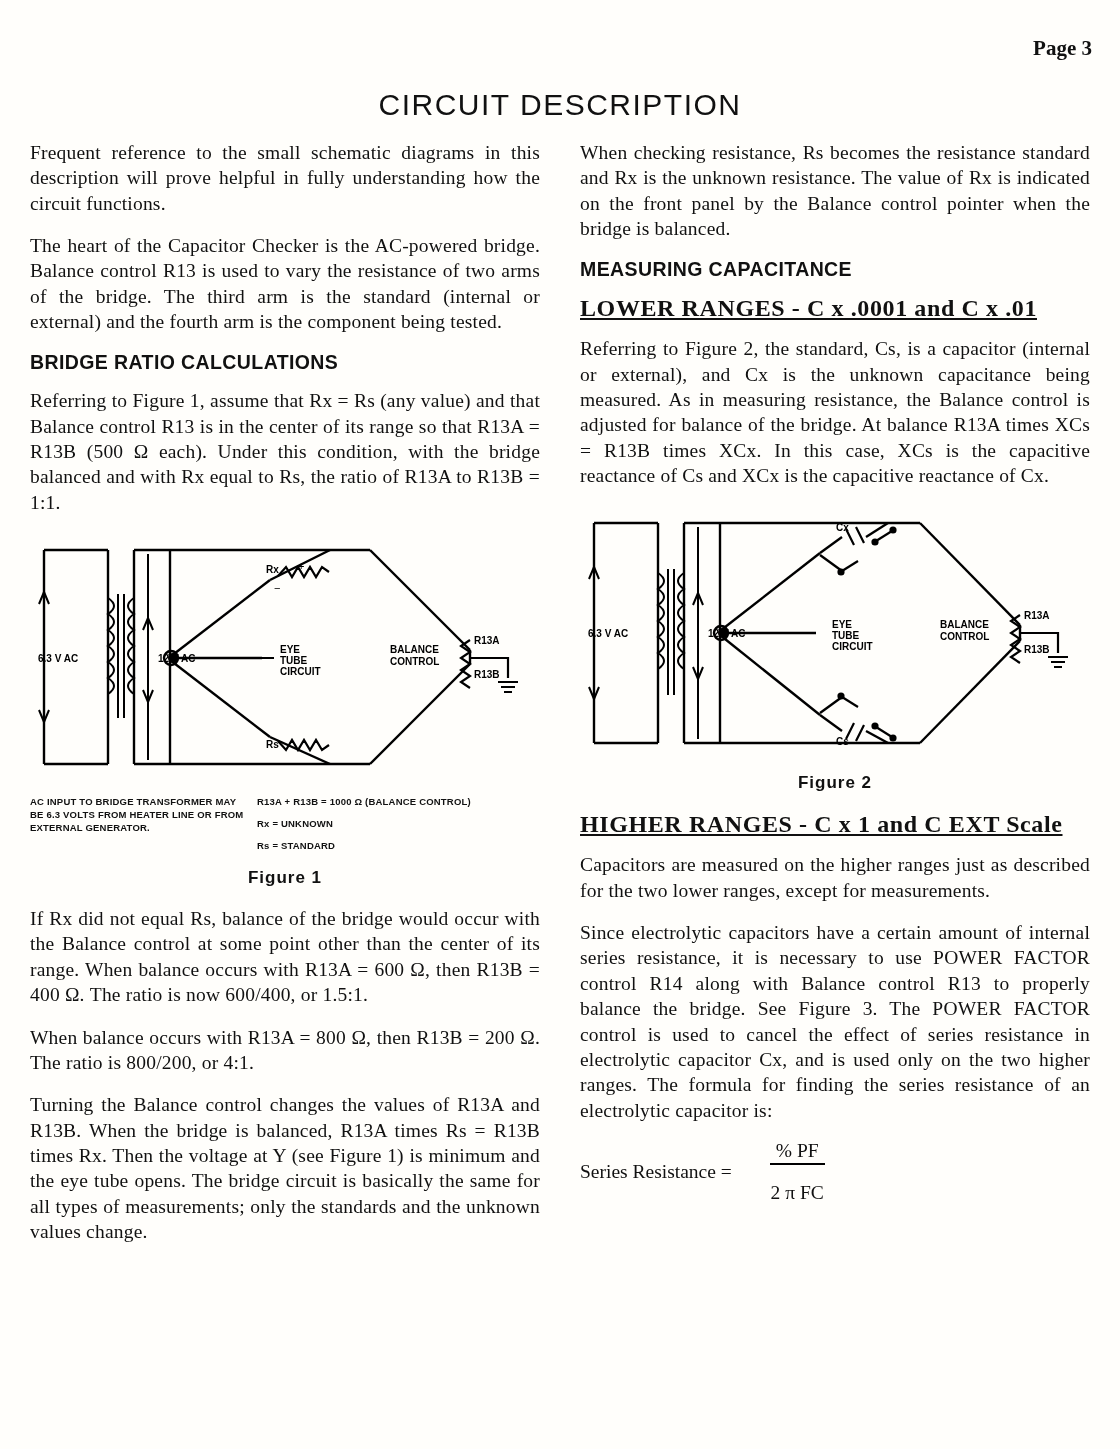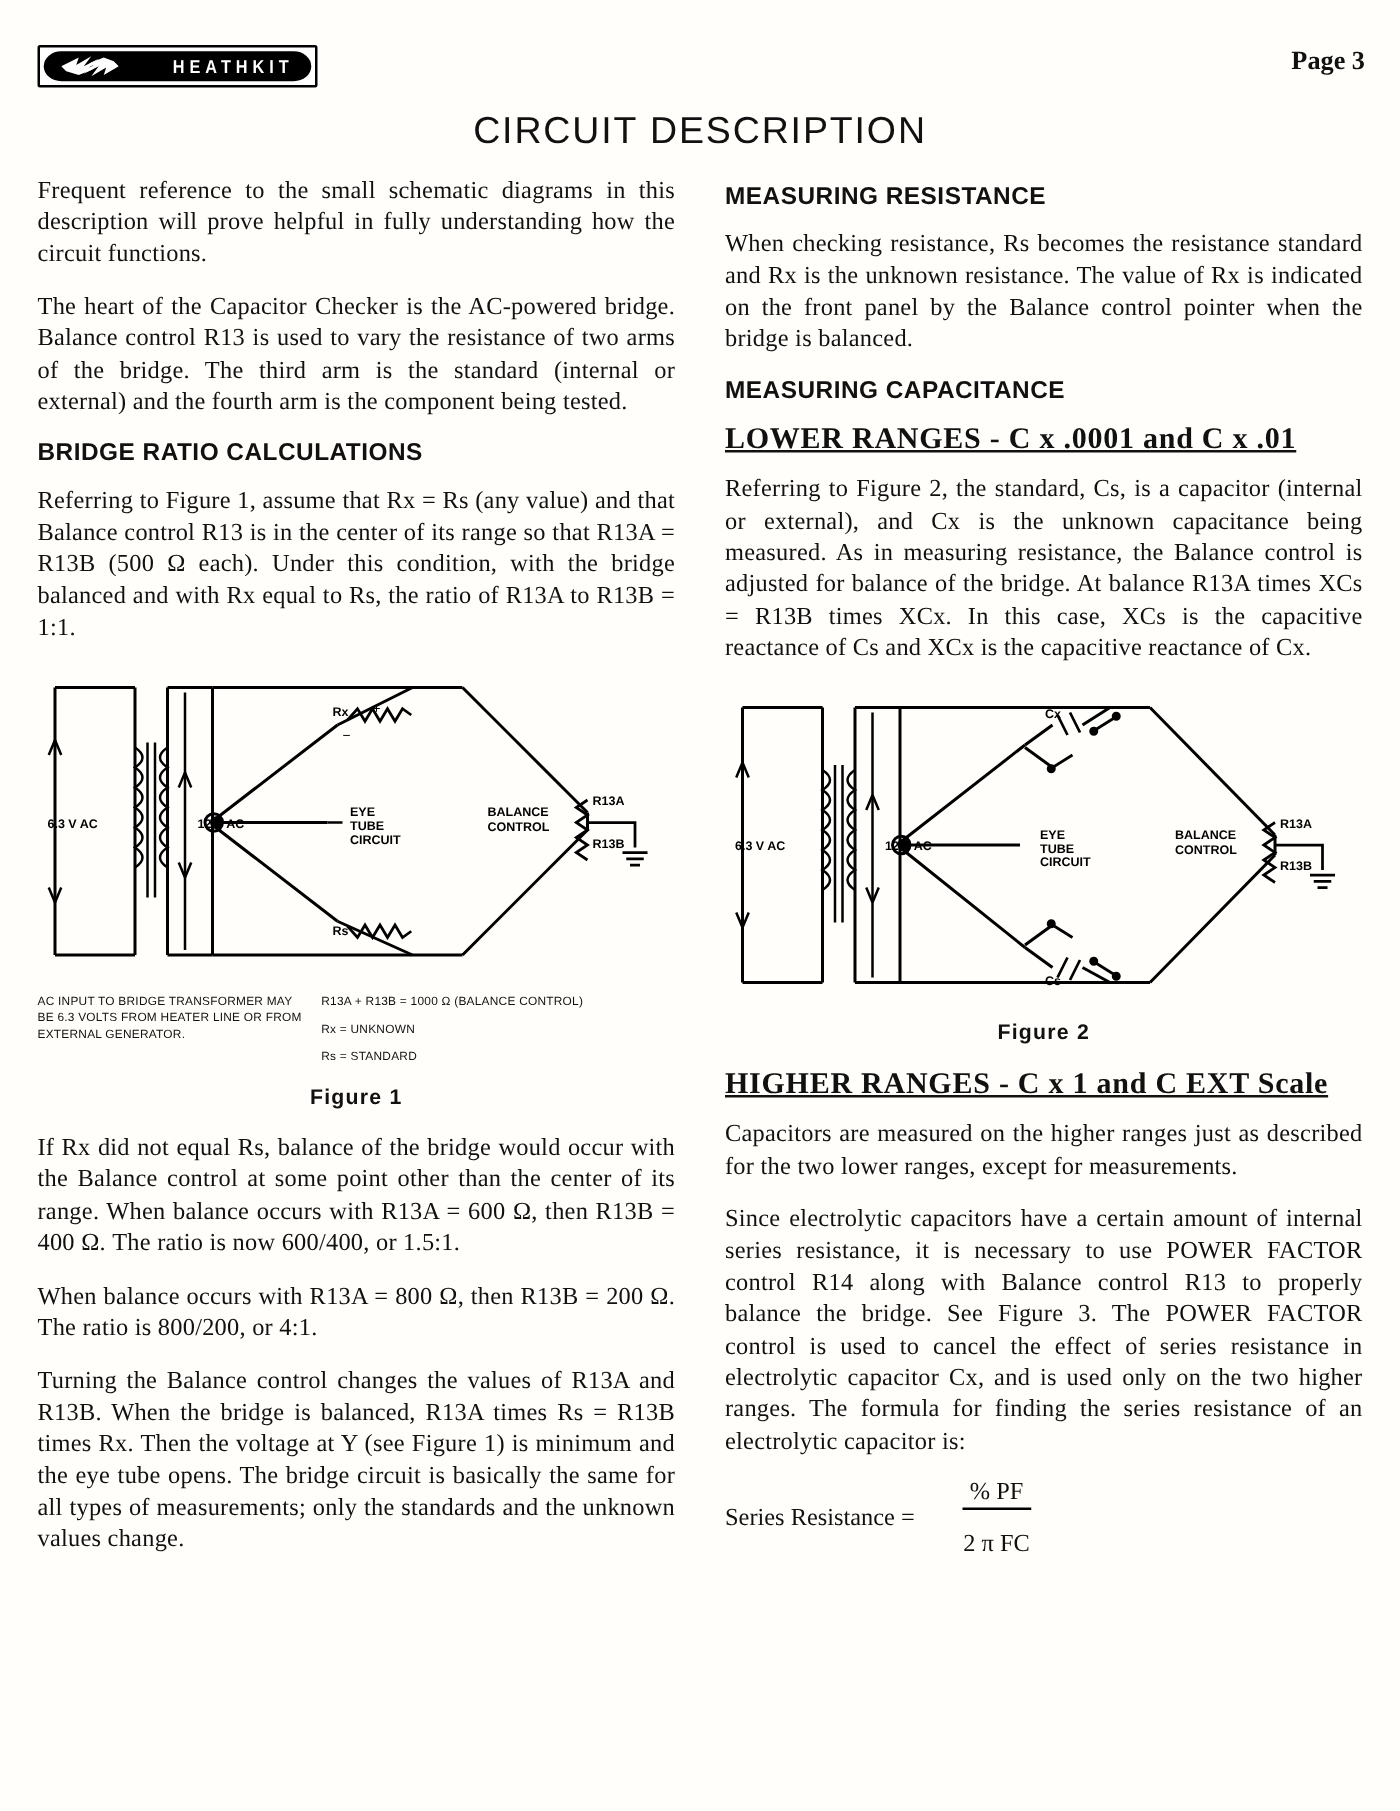--- a/index.html
+++ b/index.html
@@ -124,21 +124,21 @@
     font-family: "Liberation Sans", sans-serif;
     font-weight: bold;
     font-size: 17px;
     letter-spacing: 1px;
     margin: 6px 0 18px 0;
   }
 
   .fig-notes {
     font-family: "Liberation Sans", sans-serif;
     font-size: 9.5px;
-    font-weight: normal;
+    font-weight: bold;
     line-height: 1.35;
     letter-spacing: 0.2px;
   }
   .fig-notes-left {
     position: absolute;
     left: 0;
     top: 0;
     width: 215px;
   }
   .fig-notes-right {
@@ -173,29 +173,20 @@
 
   svg { display: block; }
   .schematic-wrap { position: relative; }
 </style>
 </head>
 <body>
 
 <div class="page">
 
   <div class="header">
-    <div class="logo-wrap">
-      <div class="logo-inner">
-        <svg class="logo-bolt" viewBox="0 0 46 18">
-          <polygon points="0,9 14,2 12,8 24,1 18,9 30,3 22,10 34,5 24,12 14,16 4,13" fill="#ffffff"></polygon>
-          <polygon points="46,9 34,16 36,10 24,17 30,9 18,15 26,8 14,13 24,6 34,2 42,5" fill="#ffffff"></polygon>
-        </svg>
-        <span class="logo-text">HEATHKIT</span>
-      </div>
-    </div>
     <div class="page-num">Page 3</div>
   </div>
 
   <div class="doc-title">CIRCUIT DESCRIPTION</div>
 
   <div class="col col-left">
     <p class="body">Frequent reference to the small schematic diagrams in this description will prove helpful in fully understanding how the circuit functions.</p>
     <p class="body">The heart of the Capacitor Checker is the AC-powered bridge. Balance control R13 is used to vary the resistance of two arms of the bridge. The third arm is the standard (internal or external) and the fourth arm is the component being tested.</p>
     <h2 class="sec">BRIDGE RATIO CALCULATIONS</h2>
     <p class="body">Referring to Figure 1, assume that Rx = Rs (any value) and that Balance control R13 is in the center of its range so that R13A = R13B (500 Ω each). Under this condition, with the bridge balanced and with Rx equal to Rs, the ratio of R13A to R13B = 1:1.</p>
@@ -298,21 +289,20 @@
       </div>
       <div class="fig-caption">Figure 1</div>
     </div>
 
     <p class="body">If Rx did not equal Rs, balance of the bridge would occur with the Balance control at some point other than the center of its range. When balance occurs with R13A = 600 Ω, then R13B = 400 Ω. The ratio is now 600/400, or 1.5:1.</p>
     <p class="body">When balance occurs with R13A = 800 Ω, then R13B = 200 Ω. The ratio is 800/200, or 4:1.</p>
     <p class="body">Turning the Balance control changes the values of R13A and R13B. When the bridge is balanced, R13A times Rs = R13B times Rx. Then the voltage at Y (see Figure 1) is minimum and the eye tube opens. The bridge circuit is basically the same for all types of measurements; only the standards and the unknown values change.</p>
   </div>
 
   <div class="col col-right">
-    <h2 class="sec">MEASURING RESISTANCE</h2>
     <p class="body">When checking resistance, Rs becomes the resistance standard and Rx is the unknown resistance. The value of Rx is indicated on the front panel by the Balance control pointer when the bridge is balanced.</p>
     <h2 class="sec">MEASURING CAPACITANCE</h2>
     <h3 class="subsec">LOWER RANGES - C x .0001 and C x .01</h3>
     <p class="body">Referring to Figure 2, the standard, Cs, is a capacitor (internal or external), and Cx is the unknown capacitance being measured. As in measuring resistance, the Balance control is adjusted for balance of the bridge. At balance R13A times XCs = R13B times XCx. In this case, XCs is the capacitive reactance of Cs and XCx is the capacitive reactance of Cx.</p>
 
     <div class="schematic-wrap">
       <svg width="510" height="262" viewBox="0 0 510 262">
         <g stroke="#000" fill="none" stroke-width="2.4">
           <path d="M14,18 L14,238"></path>
           <path d="M14,18 L78,18"></path>

